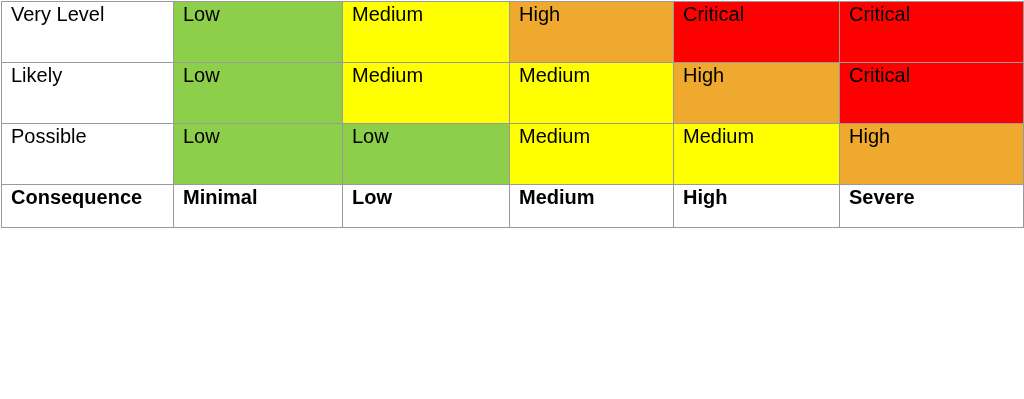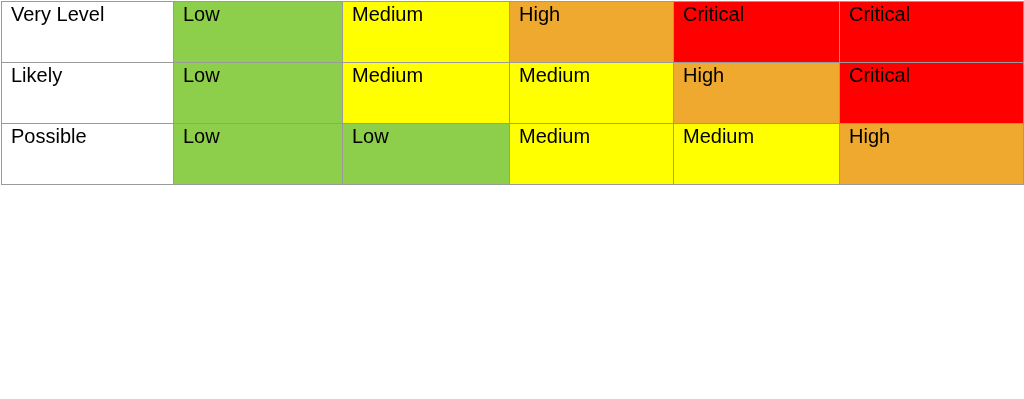--- a/index.html
+++ b/index.html
@@ -90,15 +90,23 @@
     <tr class="data-row">
       <td class="label-cell">Possible</td>
       <td class="lvl-low">Low</td>
       <td class="lvl-low">Low</td>
       <td class="lvl-medium">Medium</td>
       <td class="lvl-medium">Medium</td>
       <td class="lvl-high">High</td>
     </tr>
 
 
+    <tr class="footer-row">
+      <td class="footer-cell">Consequence</td>
+      <td class="footer-cell">Minimal</td>
+      <td class="footer-cell">Low</td>
+      <td class="footer-cell">Medium</td>
+      <td class="footer-cell">High</td>
+      <td class="footer-cell">Severe</td>
+    </tr>
 
   </tbody>
 </table>
 
 </body></html>

